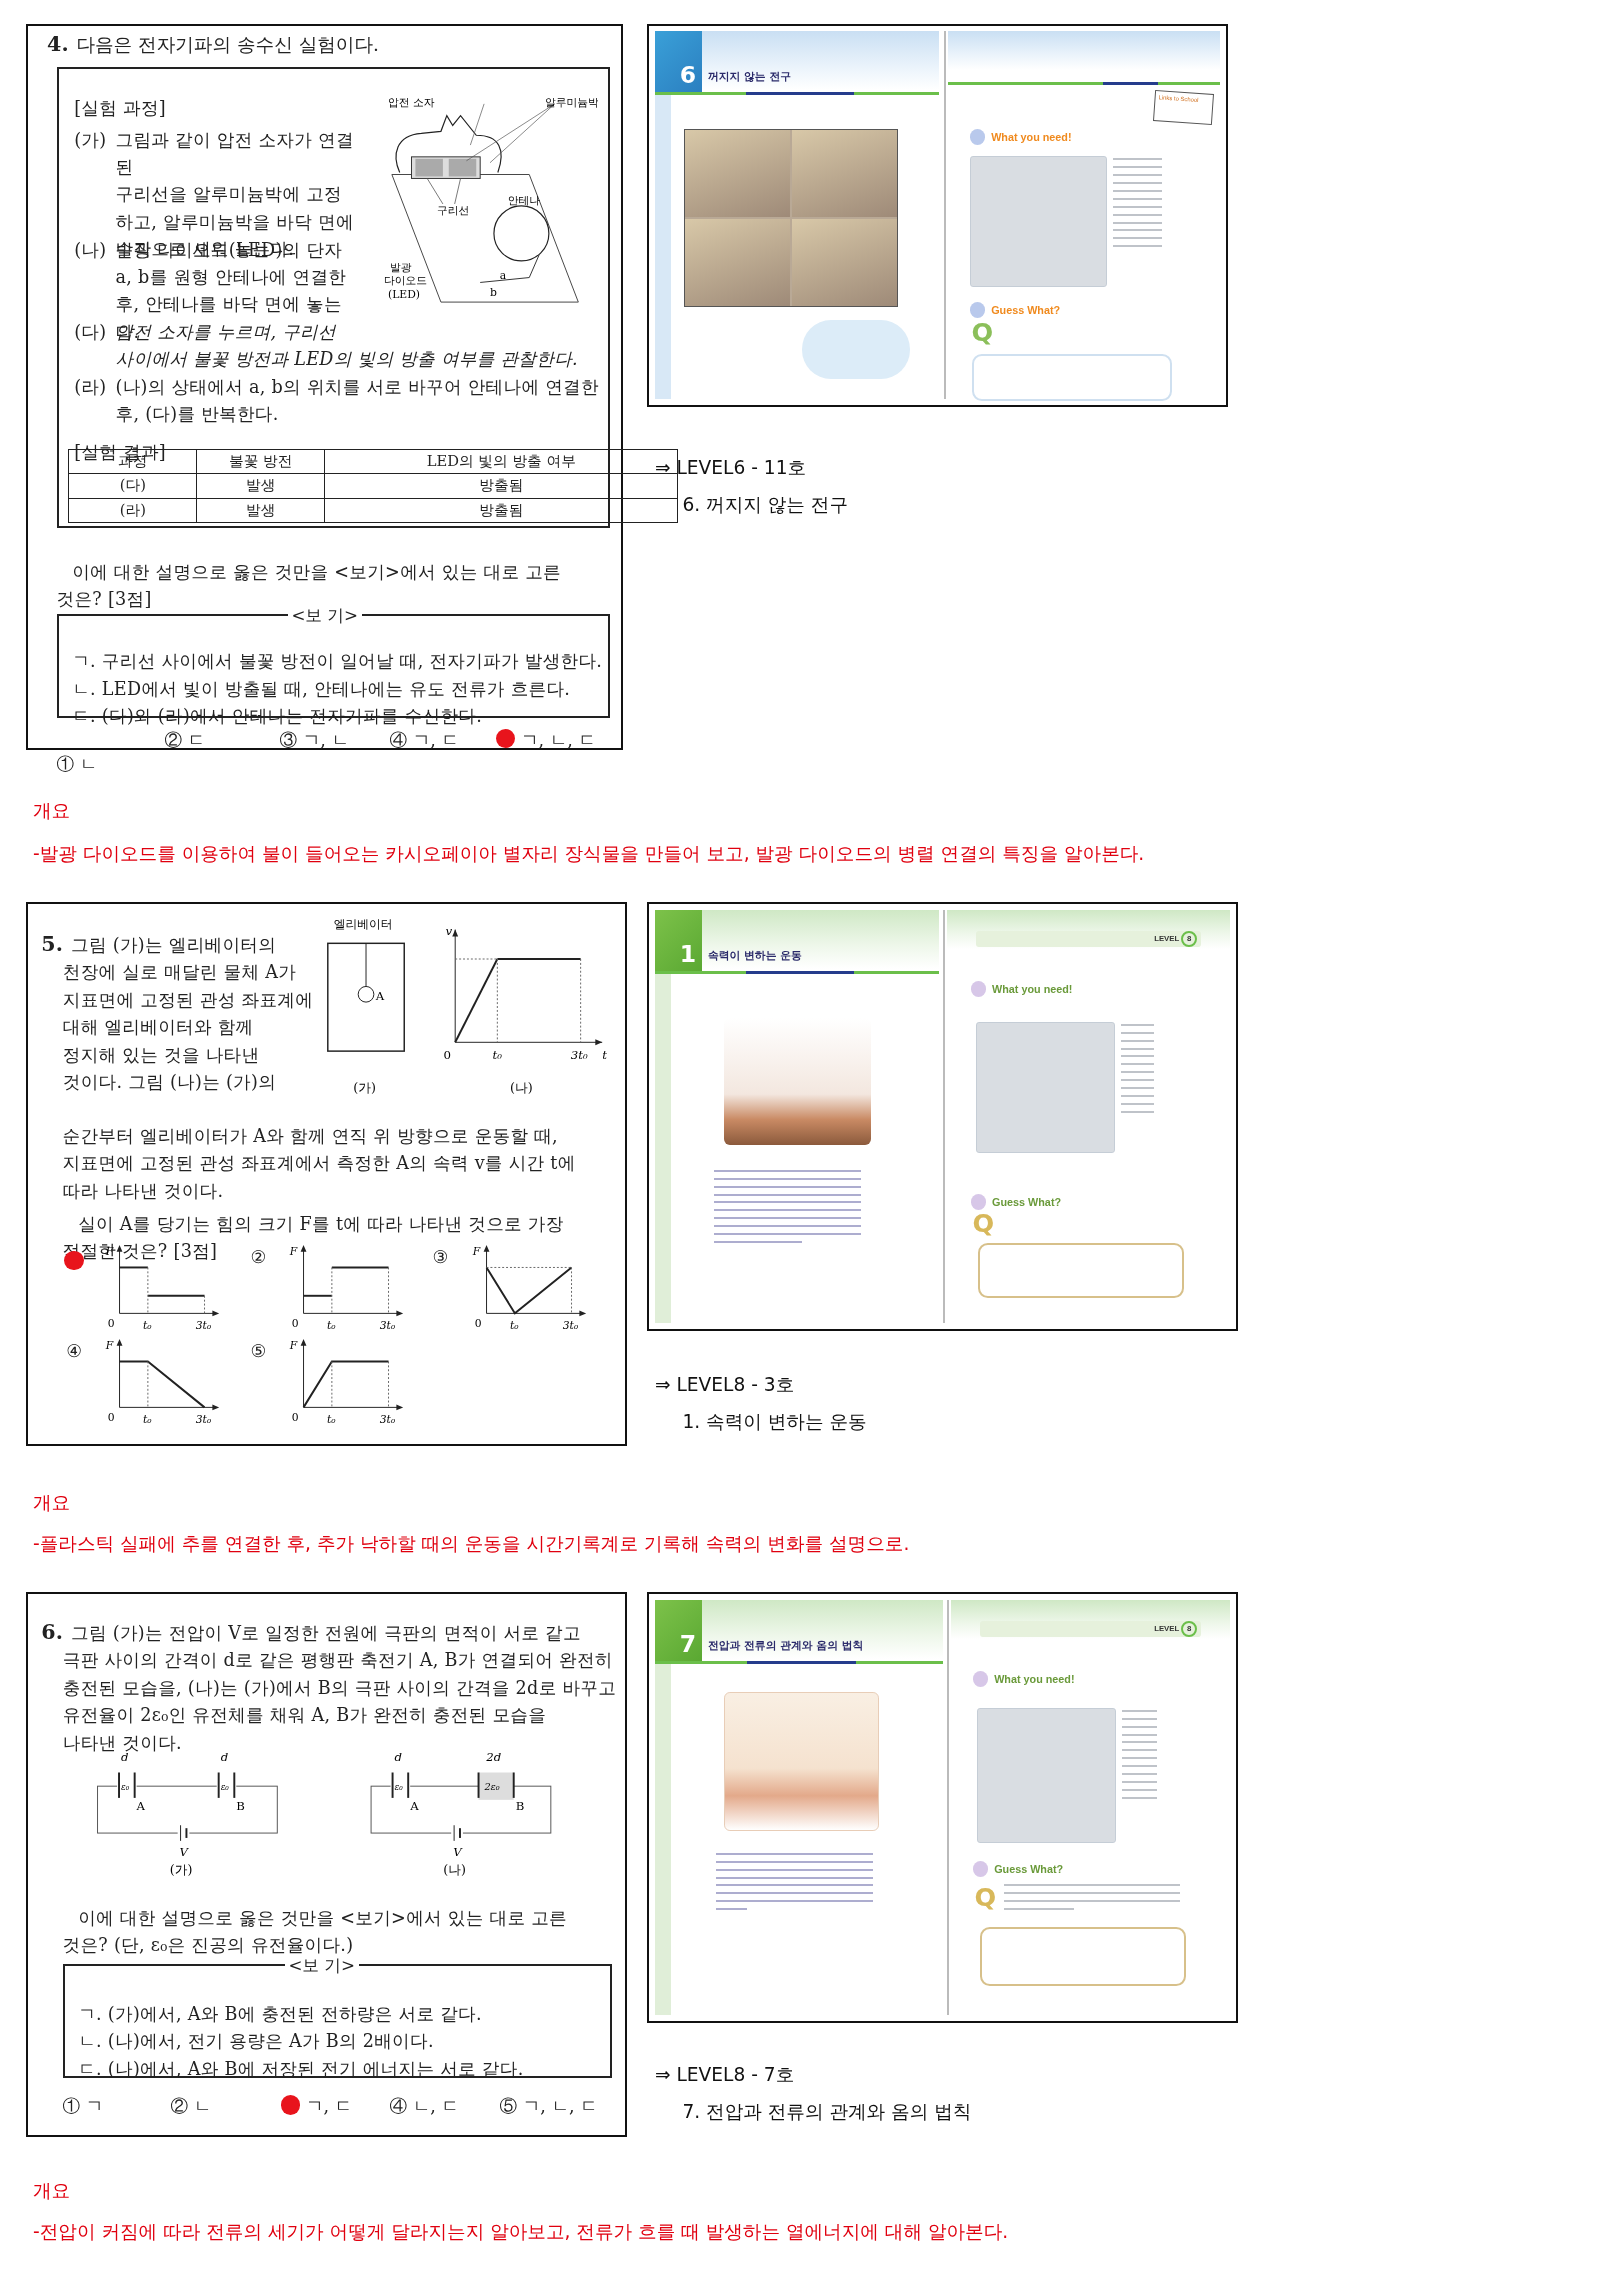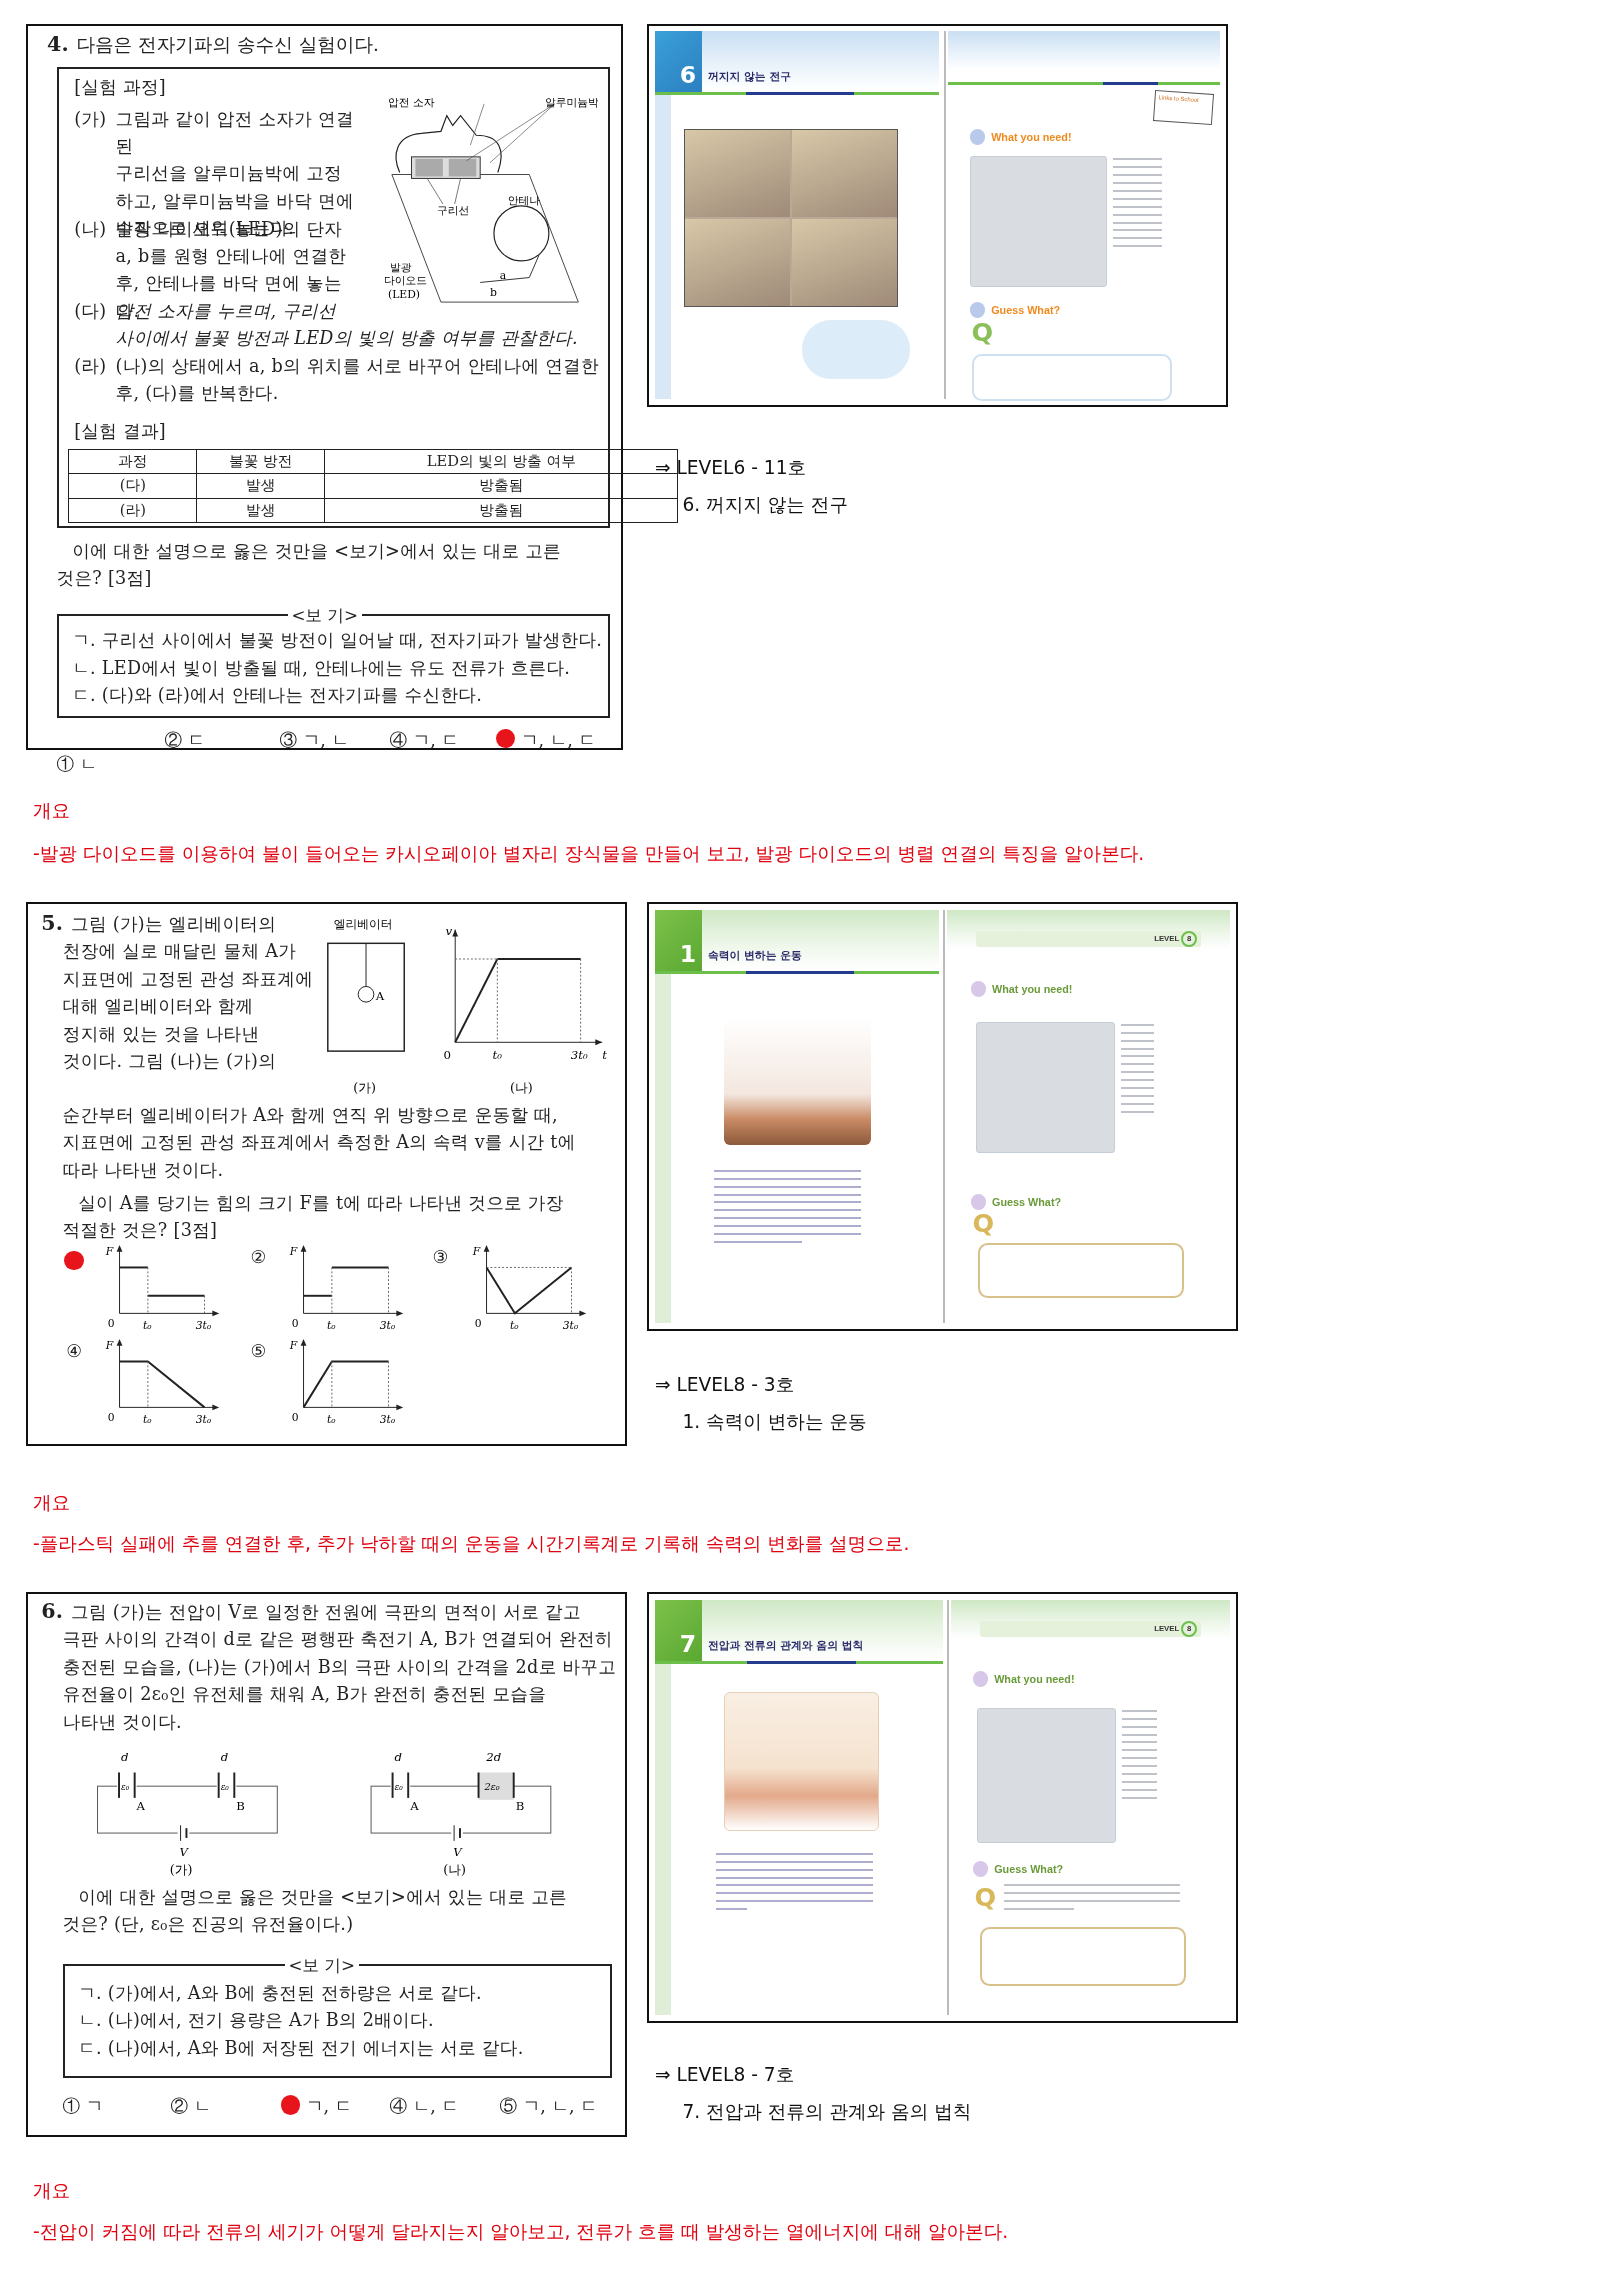--- a/index.html
+++ b/index.html
@@ -4,21 +4,21 @@
 <style>
   html, body { margin:0; padding:0; background:#ffffff; }
   body { width:1620px; height:2292px; position:relative; overflow:hidden;
          font-family:"DejaVu Serif", "Liberation Serif", serif; color:#222; }
   .abs { position:absolute; }
 
   
   .qbox { position:absolute; border:2.9px solid #111; background:#fff; box-sizing:border-box; }
   .qtitle { font-size:18.6px; line-height:27.4px; }
   .qnum { font-weight:bold; font-size:20.6px; margin-right:7.8px; }
-  .qtext { font-size:17.6px; line-height:27.4px; letter-spacing:0.3px; }
+  .qtext { font-size:17.6px; line-height:27.4px; letter-spacing:0.3px;margin-top:21px; }
   .innerbox { position:absolute; border:2px solid #222; box-sizing:border-box; }
   .bogi-label { position:absolute; background:#fff; padding:0 3.9px; font-size:16.7px; }
   .choice { position:absolute; white-space:nowrap; }
   .dot { display:inline-block; width:19.6px; height:19.6px; border-radius:50%; background:#e8141c; vertical-align:-2.9px; margin-right:5.9px; }
   table.result { border-collapse:collapse; font-size:14.7px; }
   table.result td, table.result th { border:1.5px solid #222; text-align:center; padding:2px 0; font-weight:normal; height:19.6px; }
 
   
   .thumb { position:absolute; border:2.9px solid #111; background:#fff; box-sizing:border-box; overflow:hidden; }
   .page { position:absolute; top:5.9px; bottom:5.9px; background:#fff; }

